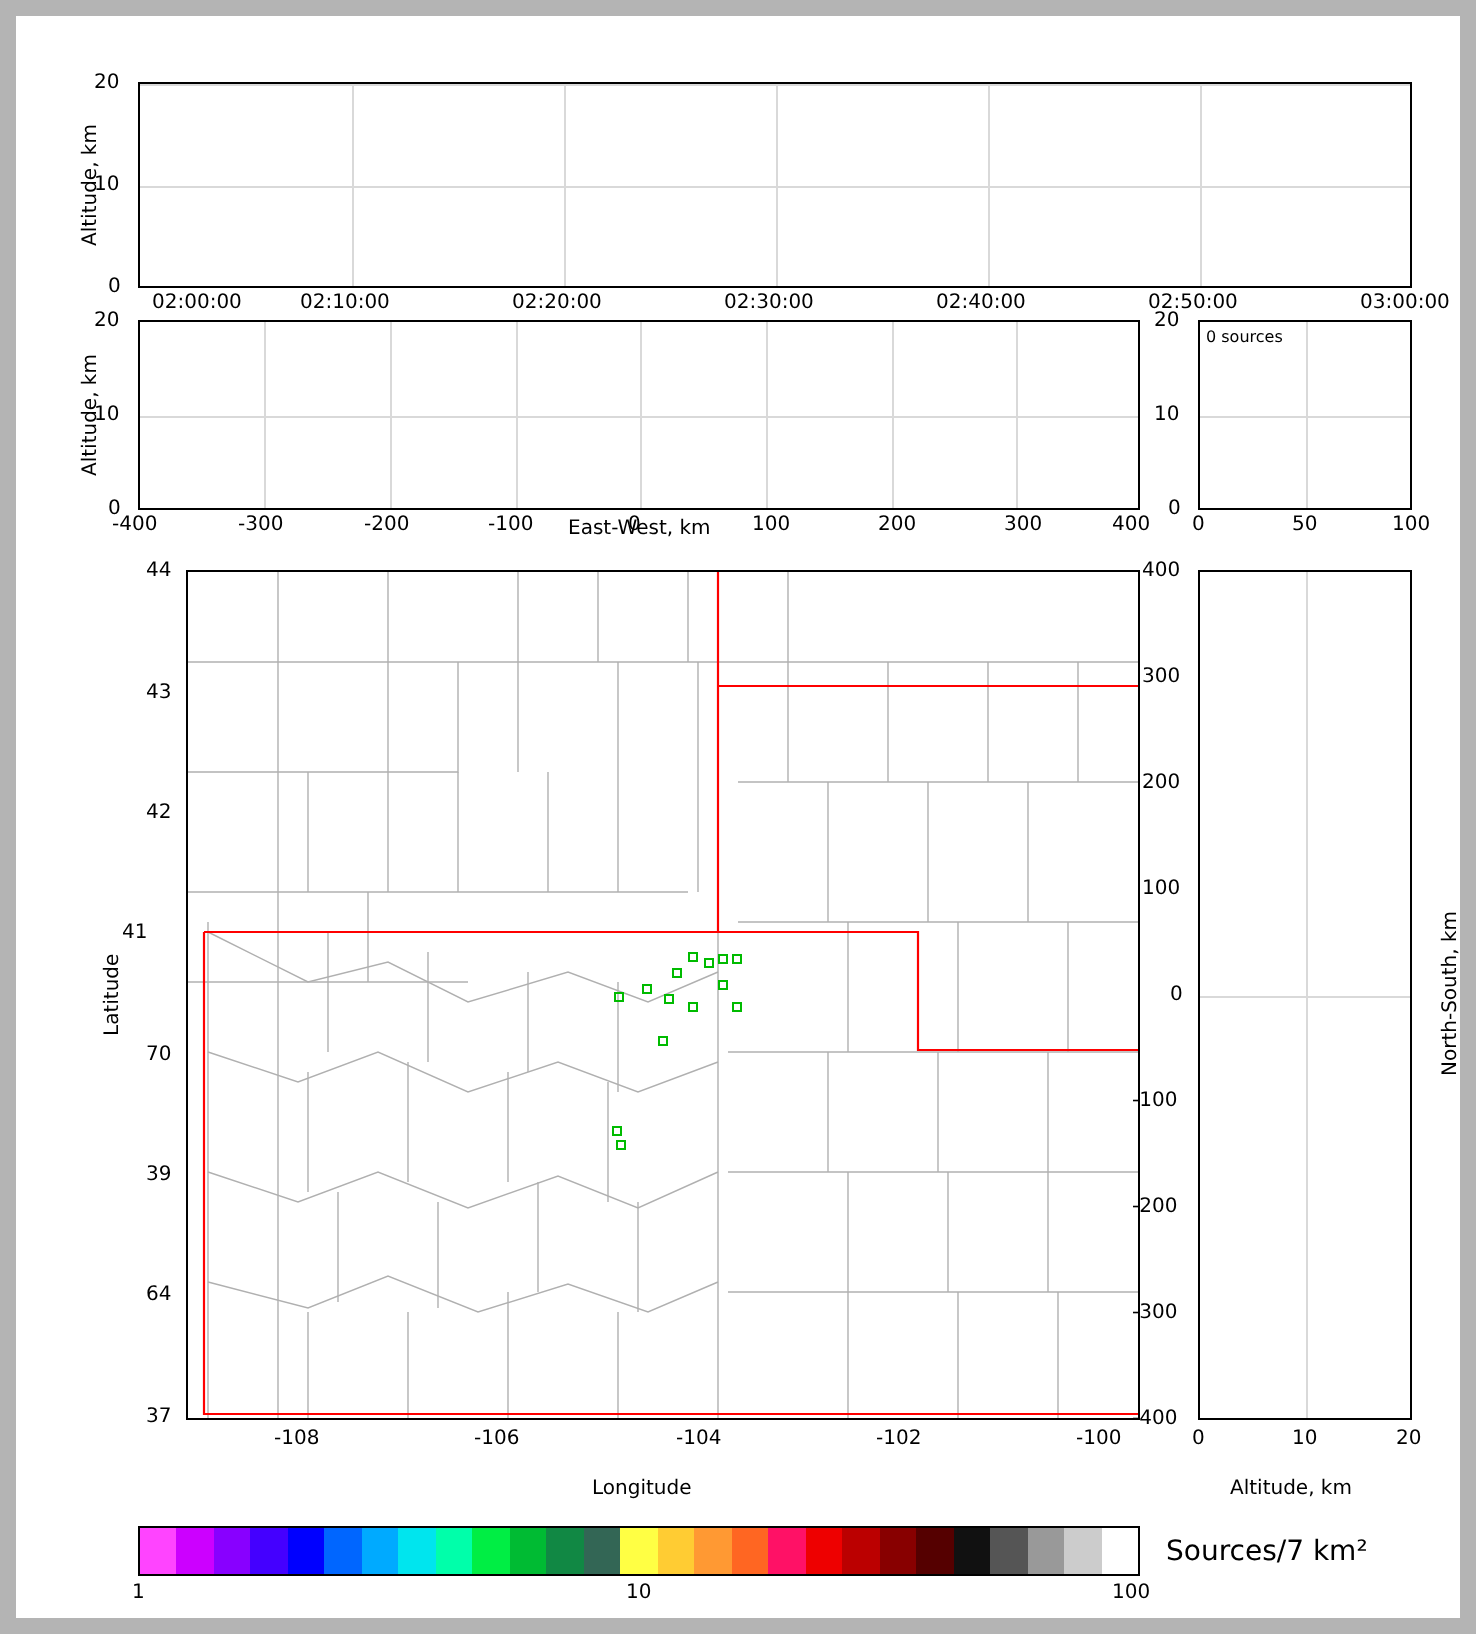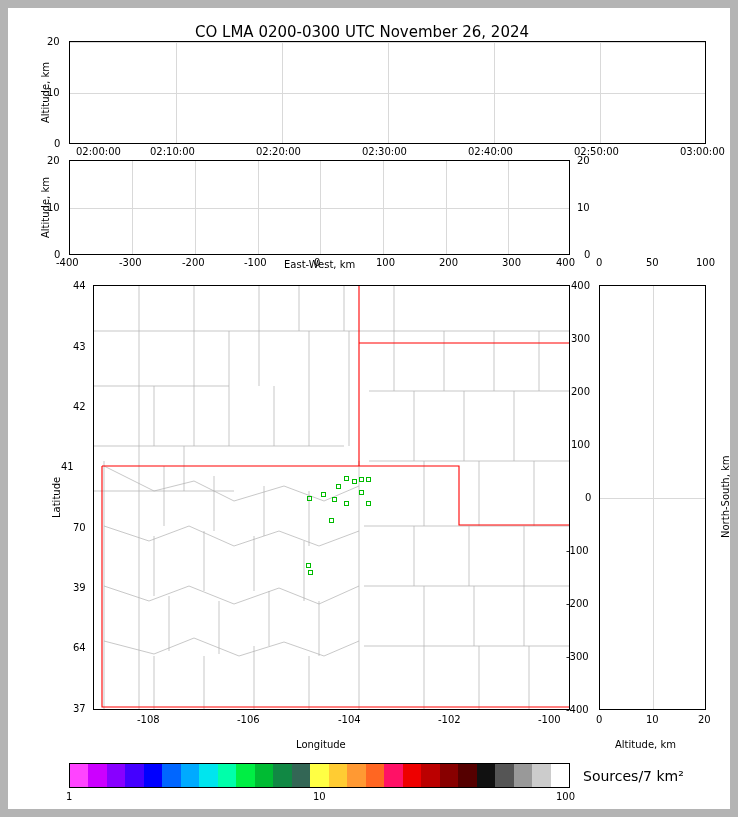--- a/index.html
+++ b/index.html
@@ -25,21 +25,20 @@
   .cblabel{position:absolute;font-size:10px;color:#000;}
   .cbtitle{position:absolute;font-size:14px;color:#000;white-space:nowrap;}
   .src{position:absolute;width:5px;height:5px;border:1px solid #00bb00;box-sizing:border-box;background:transparent;}
   svg{position:absolute;left:0;top:0;}
 </style>
 </head>
 <body>
 
 <div id="page">
 
-  <div class="title" style="left:187px;top:15px;">CO LMA 0200-0300 UTC November 26, 2024</div>
 
   <div class="axes" style="left:61px;top:33px;width:637px;height:103px;">
     <div class="grid-line" style="left:0;top:51px;width:100%;height:1px;"></div>
     <div class="grid-line" style="left:0;top:0;width:100%;height:1px;"></div>
     <div class="grid-line" style="left:106px;top:0;width:1px;height:100%;"></div>
     <div class="grid-line" style="left:212px;top:0;width:1px;height:100%;"></div>
     <div class="grid-line" style="left:318px;top:0;width:1px;height:100%;"></div>
     <div class="grid-line" style="left:424px;top:0;width:1px;height:100%;"></div>
     <div class="grid-line" style="left:530px;top:0;width:1px;height:100%;"></div>
   </div>
@@ -73,20 +72,25 @@
   <div class="ticklabel" style="left:111px;top:249px;">-300</div>
   <div class="ticklabel" style="left:174px;top:249px;">-200</div>
   <div class="ticklabel" style="left:236px;top:249px;">-100</div>
   <div class="ticklabel" style="left:306px;top:249px;">0</div>
   <div class="ticklabel" style="left:368px;top:249px;">100</div>
   <div class="ticklabel" style="left:431px;top:249px;">200</div>
   <div class="ticklabel" style="left:494px;top:249px;">300</div>
   <div class="ticklabel" style="left:548px;top:249px;">400</div>
   <div class="axlabel" style="left:276px;top:251px;">East-West, km</div>
 
+  <div class="axes" style="left:591px;top:152px;width:107px;height:95px;">
+    <div class="grid-line" style="left:0;top:47px;width:100%;height:1px;"></div>
+    <div class="grid-line" style="left:53px;top:0;width:1px;height:100%;"></div>
+    <div class="annot" style="left:3px;top:3px;">0 sources</div>
+  </div>
   <div class="ticklabel" style="left:569px;top:147px;">20</div>
   <div class="ticklabel" style="left:569px;top:194px;">10</div>
   <div class="ticklabel" style="left:576px;top:241px;">0</div>
   <div class="ticklabel" style="left:588px;top:249px;">0</div>
   <div class="ticklabel" style="left:638px;top:249px;">50</div>
   <div class="ticklabel" style="left:688px;top:249px;">100</div>
 
   <div class="axes" style="left:85px;top:277px;width:477px;height:425px;overflow:hidden;">
     <svg width="475" height="423" viewBox="0 0 475 423">
       <g stroke="#b0b0b0" stroke-width="0.7" fill="none">

